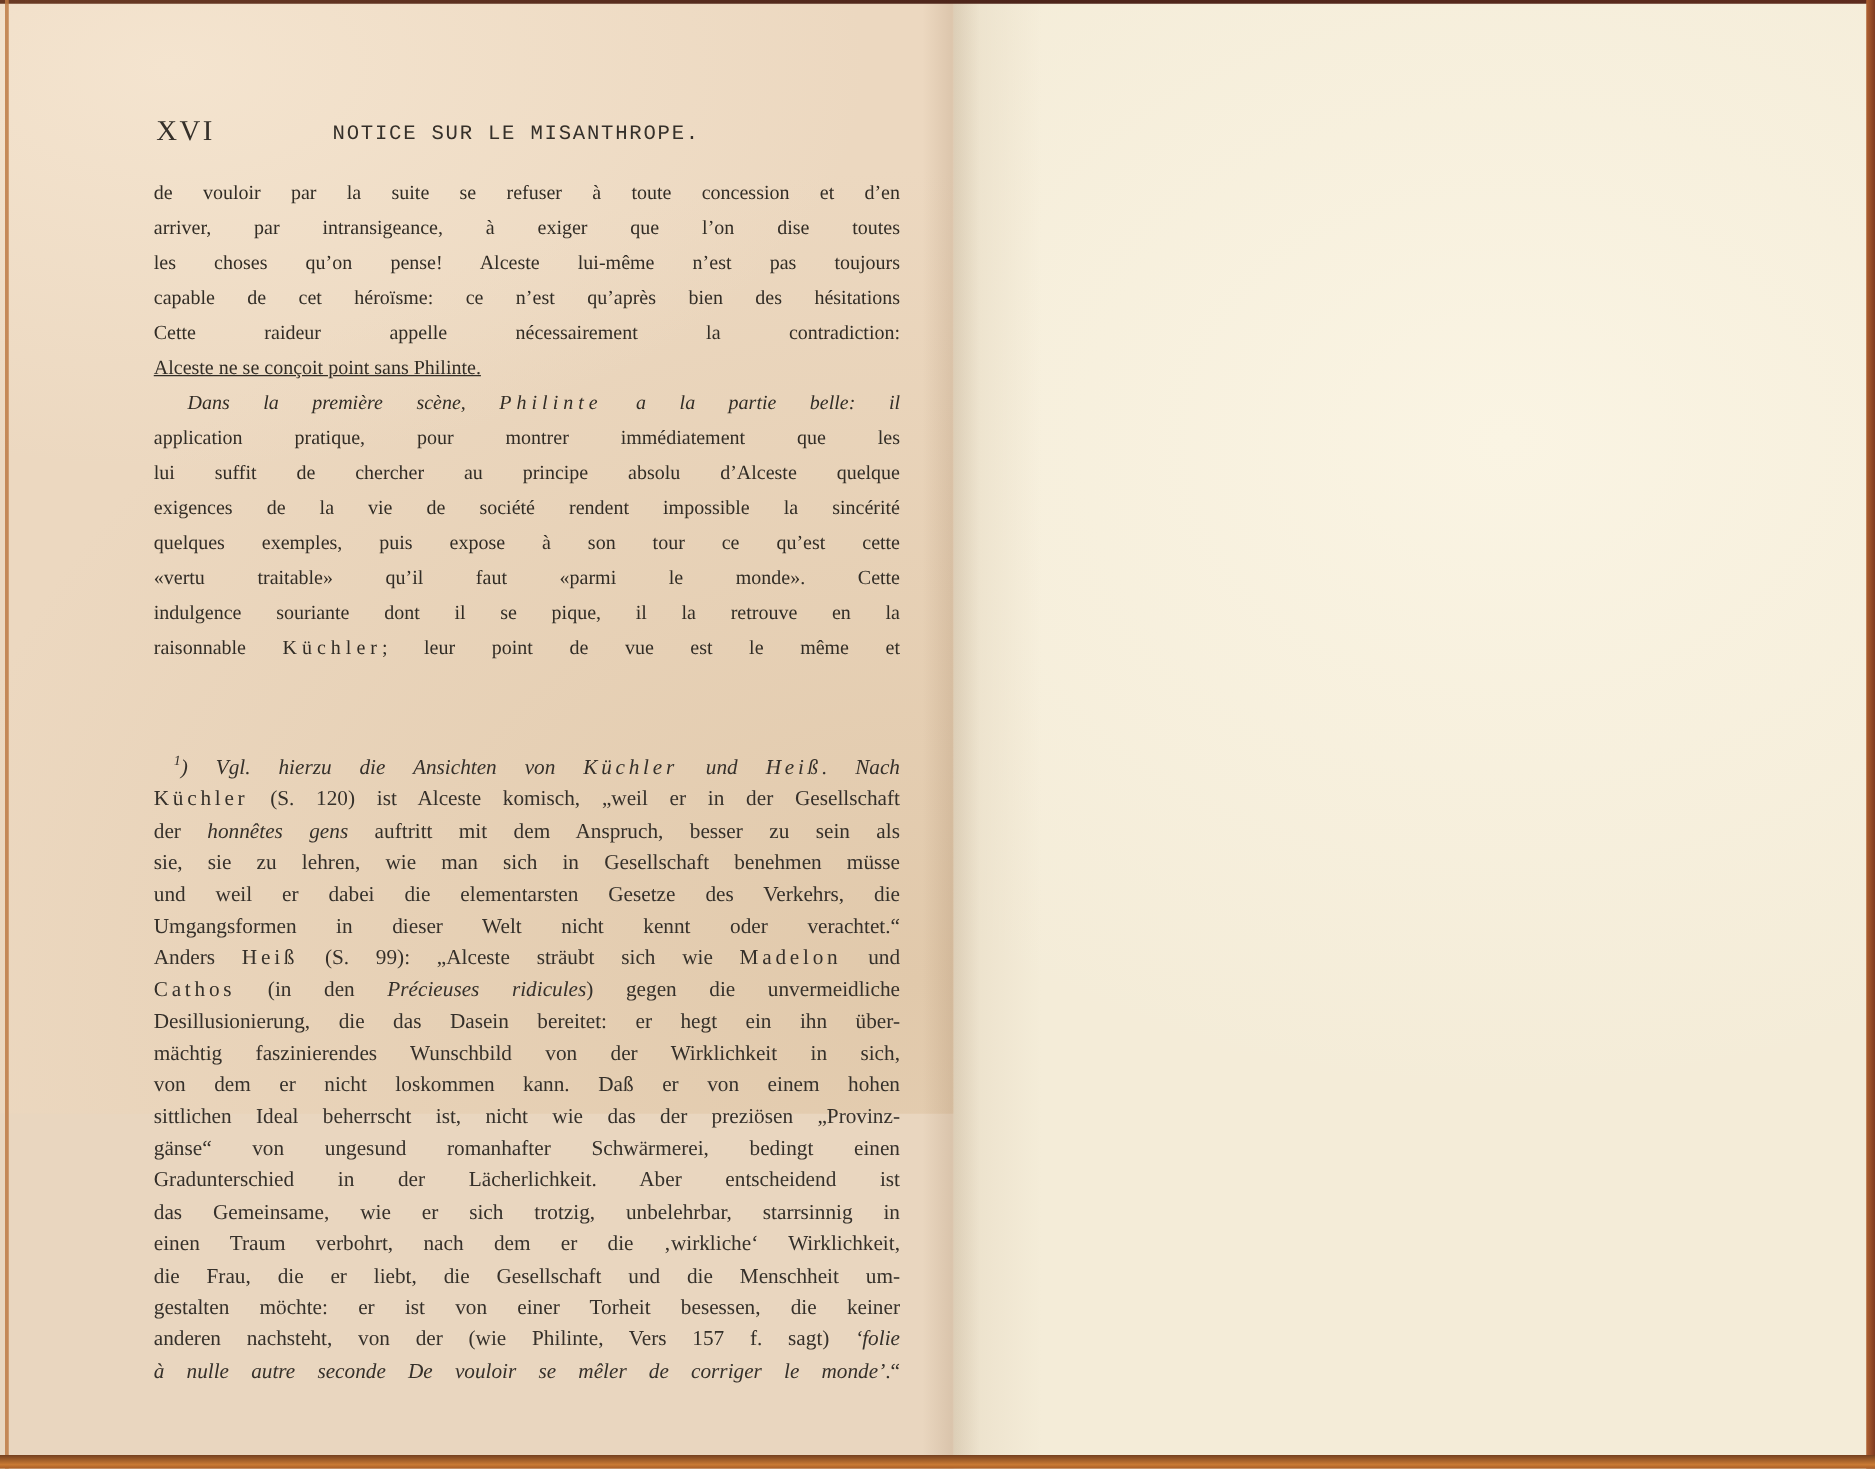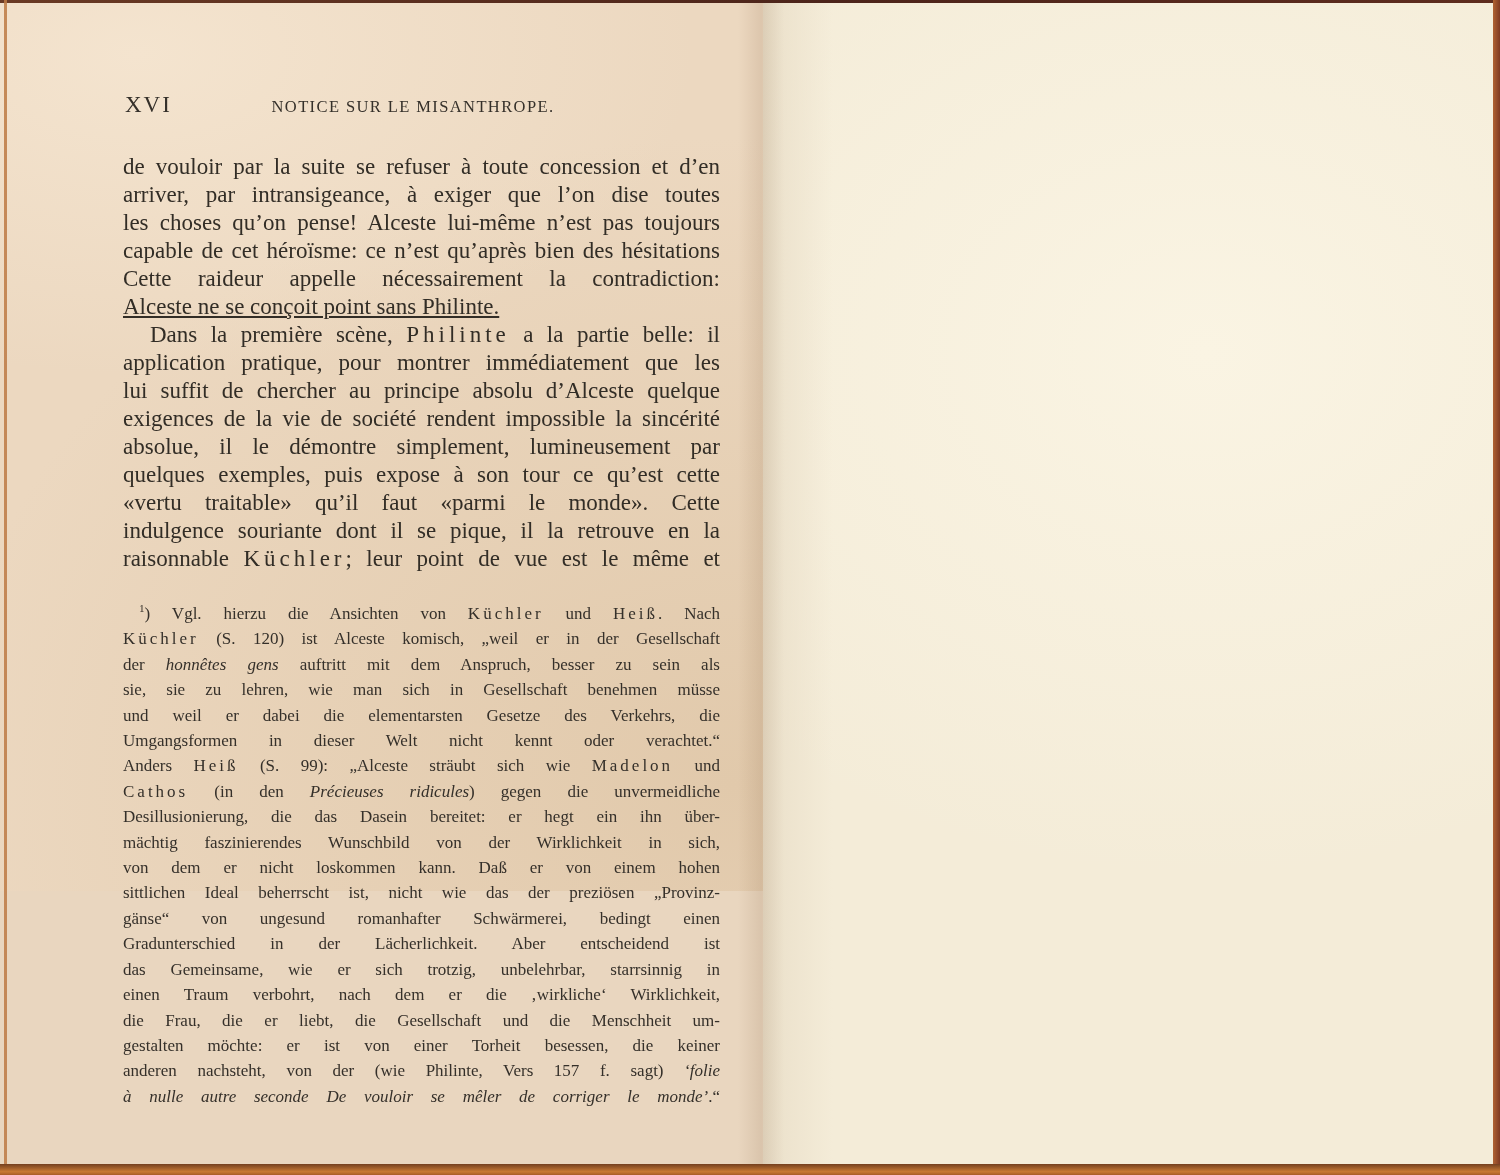--- a/index.html
+++ b/index.html
@@ -30,27 +30,27 @@
   .edge-left{position:absolute;left:4px;top:0;width:3px;height:1175px;background:#bd7a44;opacity:.85;}
   .edge-right{position:absolute;left:1493px;top:0;width:7px;height:1175px;background:linear-gradient(90deg,#b06232,#7e3a22);}
   .edge-bottom{position:absolute;left:0;top:1164px;width:1500px;height:11px;background:linear-gradient(180deg,#74401f,#c97a34 70%,#a85c26);}
 
   
   .runhead-num{
     position:absolute;left:125px;top:92px;font-size:23px;letter-spacing:2px;color:#35302a;
   }
   .runhead-title{
     position:absolute;left:123px;top:97px;width:580px;text-align:center;
-    font-size:16.5px;letter-spacing:1.4px;color:#35302a;
+    font-size:16.5px;letter-spacing:1.4px;color:#35302a;font-family:Liberation Mono, monospace;
   }
-  .bodytext{position:absolute;left:123px;top:141px;width:597px;font-size:23px;line-height:28px;color:#322d26;margin-top:12px;}
+  .bodytext{position:absolute;left:123px;top:141px;width:597px;font-size:16px;line-height:28px;color:#322d26;}
   .footnote{position:absolute;left:123px;top:601px;width:597px;font-size:17px;line-height:25.4px;color:#35302a;}
   .line{text-align:justify;text-align-last:justify;}
   .line.flush{text-align-last:left;text-decoration:underline;}
-  .line.indent{text-indent:27px;}
+  .line.indent{text-indent:27px;font-style:italic;}
   .footnote .line.indent{text-indent:16px;}
   .seg-i{font-style:italic;}
   .seg-g{letter-spacing:4px;}
   .footnote .seg-g{letter-spacing:3px;}
   .seg-u{vertical-align:super;font-size:66%;line-height:0;letter-spacing:0;}
 </style>
 </head>
 <body>
 
 <div class="page-left">
@@ -63,21 +63,20 @@
         <div class="line">les choses qu’on pense! Alceste lui-même n’est pas toujours</div>
         <div class="line">capable de cet héroïsme: ce n’est qu’après bien des hésitations</div>
         <div class="line">Cette raideur appelle nécessairement la contradiction:</div>
         <div class="line flush">Alceste ne se conçoit point sans Philinte.</div>
       </div>
       <div>
         <div class="line indent"><span class="seg-n">Dans la première scène, </span><span class="seg-g">Philinte</span><span class="seg-n"> a la partie belle: il</span></div>
         <div class="line">application pratique, pour montrer immédiatement que les</div>
         <div class="line">lui suffit de chercher au principe absolu d’Alceste quelque</div>
         <div class="line">exigences de la vie de société rendent impossible la sincérité</div>
-        <div class="line">absolue, il le démontre simplement, lumineusement par</div>
         <div class="line">quelques exemples, puis expose à son tour ce qu’est cette</div>
         <div class="line">«vertu traitable» qu’il faut «parmi le monde». Cette</div>
         <div class="line">indulgence souriante dont il se pique, il la retrouve en la</div>
         <div class="line"><span class="seg-n">raisonnable </span><span class="seg-g">Küchler</span><span class="seg-n">; leur point de vue est le même et</span></div>
       </div>
     </div>
   <div class="footnote" id="footnote-text">
       <div class="line indent"><span class="seg-u">1</span><span class="seg-n">) Vgl. hierzu die Ansichten von </span><span class="seg-g">Küchler</span><span class="seg-n"> und </span><span class="seg-g">Heiß</span><span class="seg-n">. Nach</span></div>
       <div class="line"><span class="seg-g">Küchler</span><span class="seg-n"> (S. 120) ist Alceste komisch, „weil er in der Gesellschaft</span></div>
       <div class="line"><span class="seg-n">der </span><span class="seg-i">honnêtes gens</span><span class="seg-n"> auftritt mit dem Anspruch, besser zu sein als</span></div>

